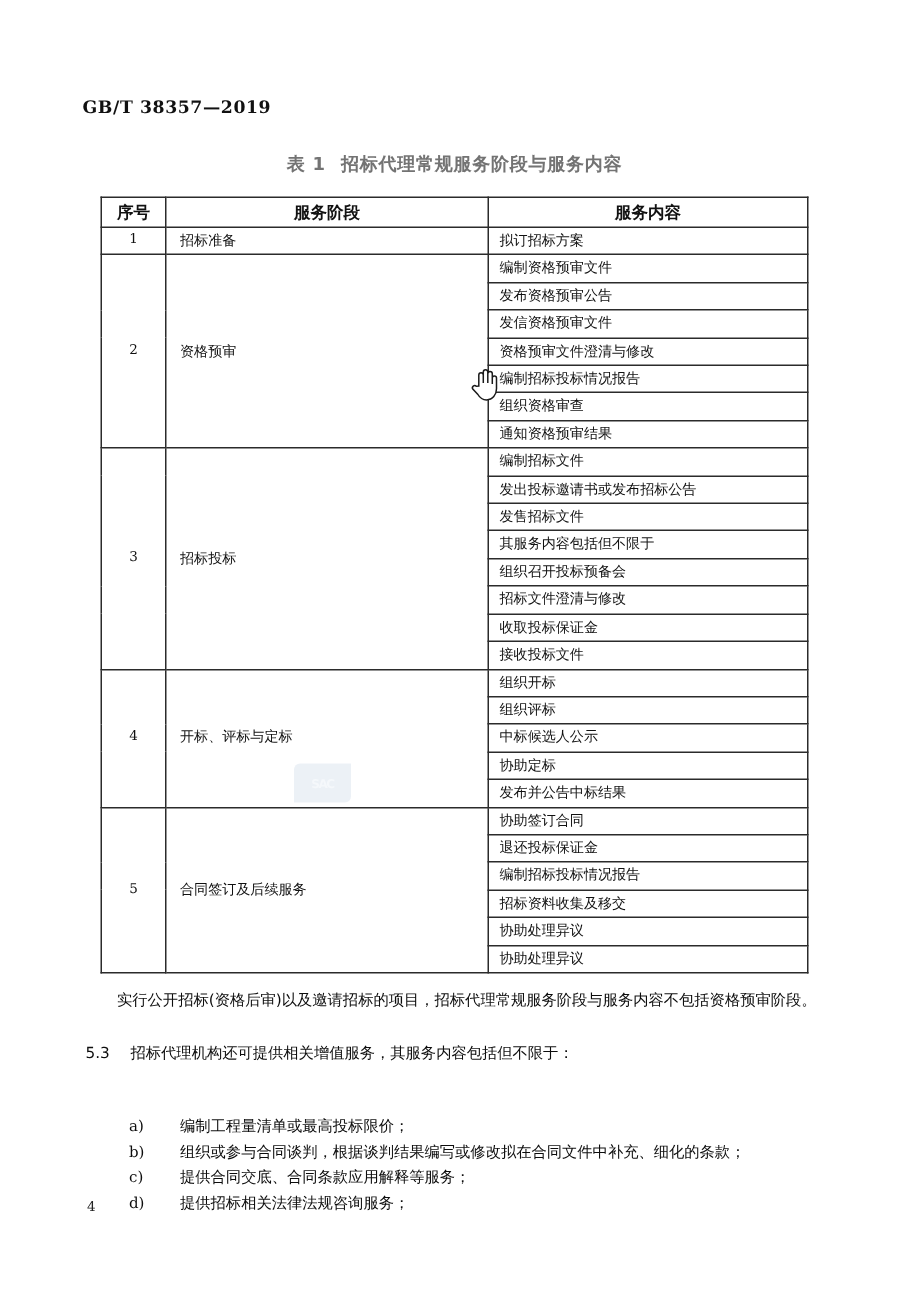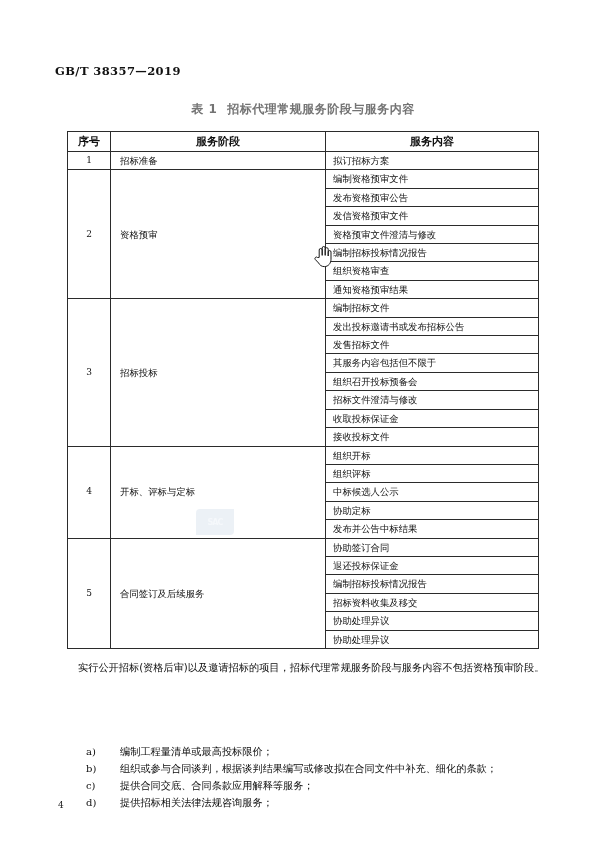--- a/index.html
+++ b/index.html
@@ -303,20 +303,23 @@
       </tbody>
     </table>
   </div>
 
   <div class="watermark">
     <span>SAC</span>
   </div>
 
   <div class="body-text" id="para-intro">实行公开招标(资格后审)以及邀请招标的项目，招标代理常规服务阶段与服务内容不包括资格预审阶段。</div>
 
+  <div class="body-text" id="clause-53">
+    <span class="cl-num">5.3</span><span>招标代理机构还可提供相关增值服务，其服务内容包括但不限于：</span>
+  </div>
 
   <div class="list-items">
     <span class="li-row">
       <span class="li-marker">a)</span><span>编制工程量清单或最高投标限价；</span>
     </span>
     <span class="li-row">
       <span class="li-marker">b)</span><span>组织或参与合同谈判，根据谈判结果编写或修改拟在合同文件中补充、细化的条款；</span>
     </span>
     <span class="li-row">
       <span class="li-marker">c)</span><span>提供合同交底、合同条款应用解释等服务；</span>

